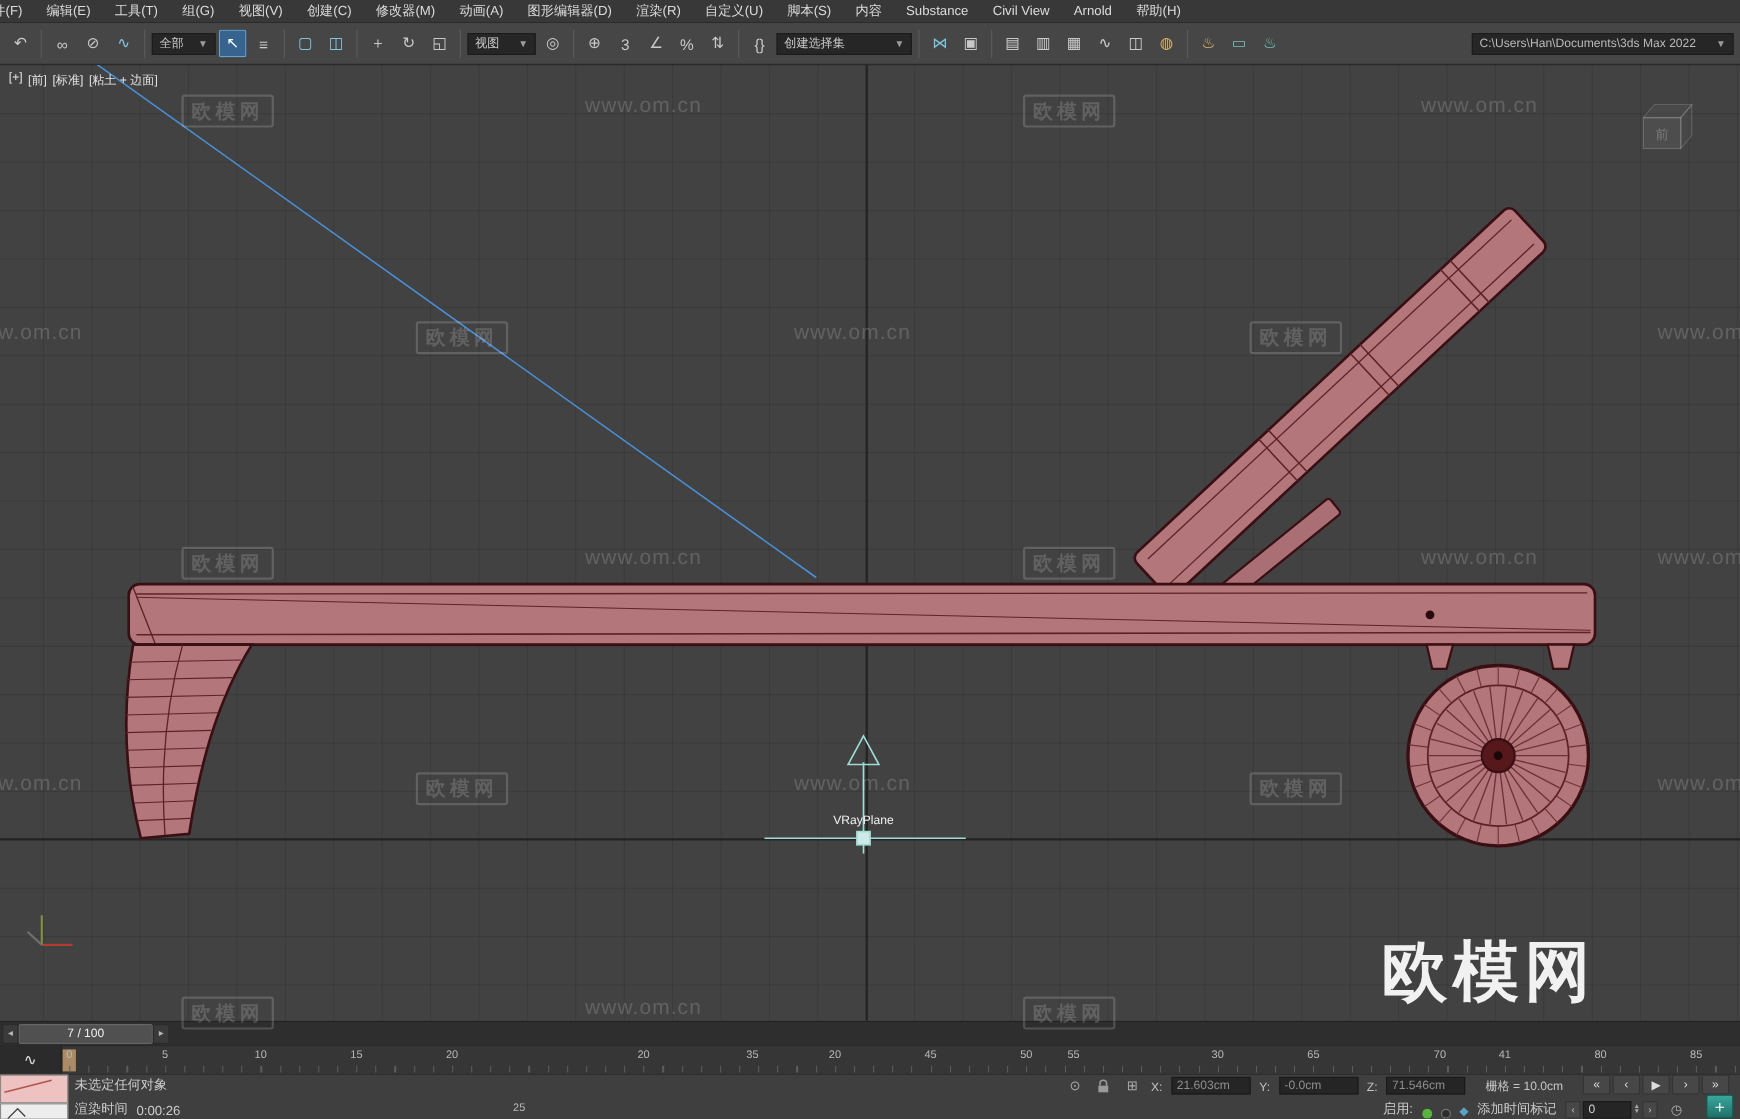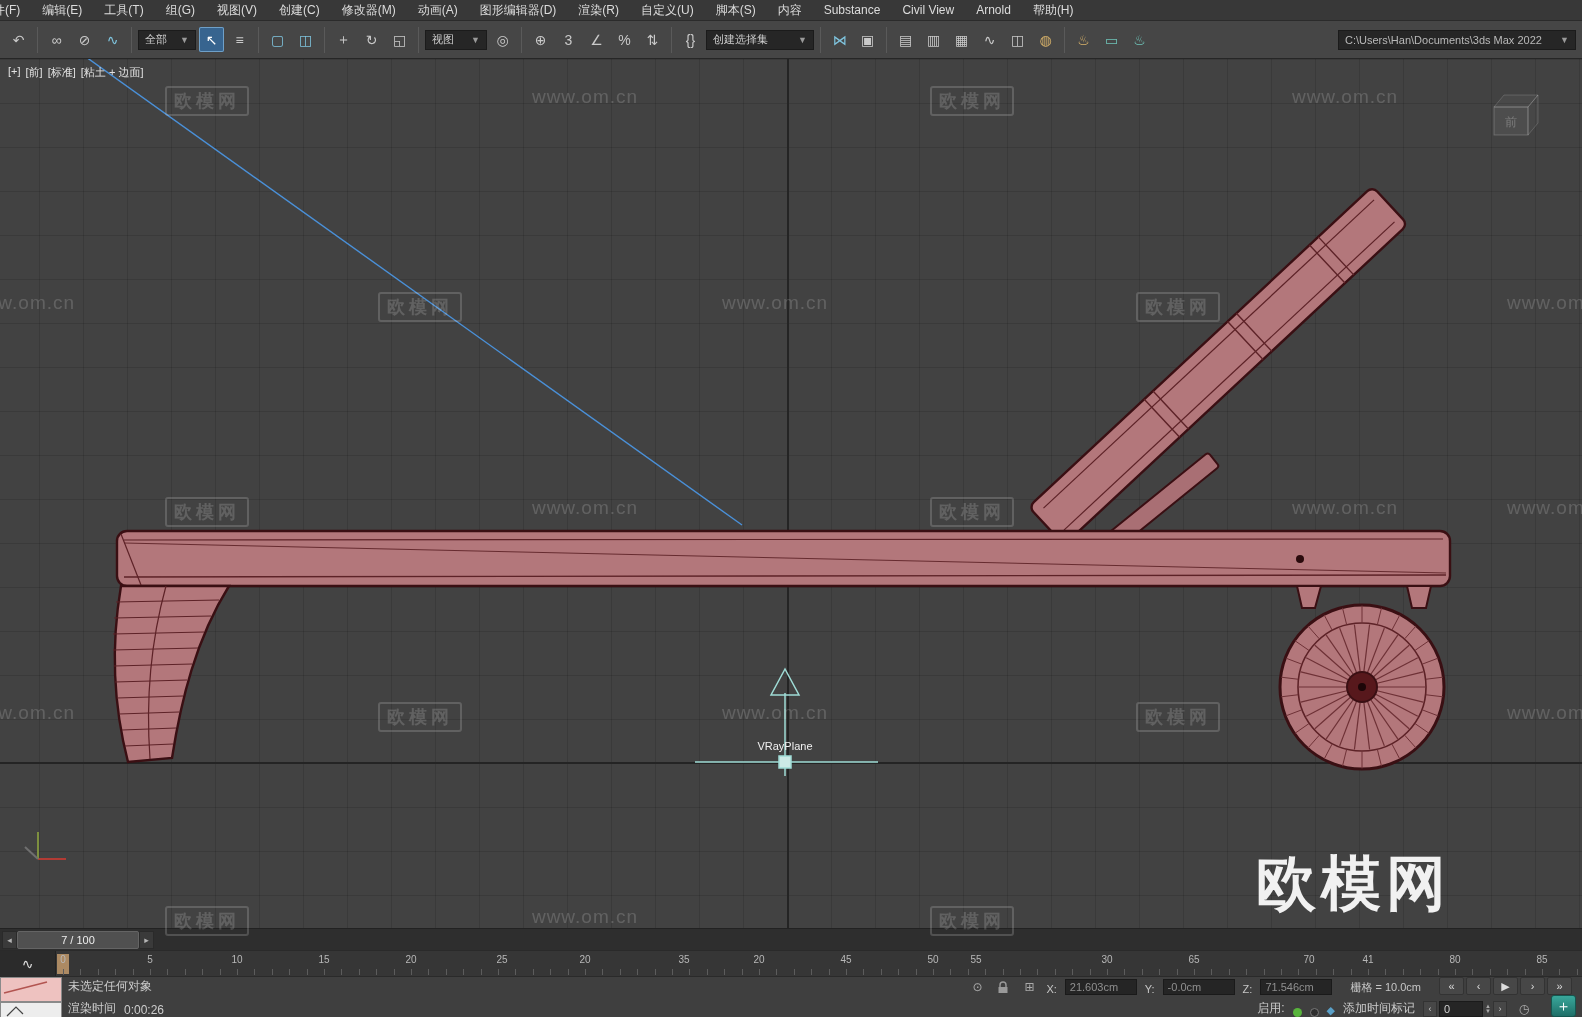--- a/index.html
+++ b/index.html
@@ -155,21 +155,21 @@
     </div>
     <div class="tb-icon">◎</div>
     <div class="tb-sep"></div>
     <div class="tb-icon">⊕</div>
     <div class="tb-icon">3</div>
     <div class="tb-icon">∠</div>
     <div class="tb-icon">%</div>
     <div class="tb-icon">⇅</div>
     <div class="tb-sep"></div>
     <div class="tb-icon">{}</div>
-    <div class="tb-select" style="width: 108px;">
+    <div class="tb-select" style="width: 123px;">
       <span style="flex: 1 1 0%;">创建选择集</span>
       <span class="caret">▼</span>
     </div>
     <div class="tb-sep"></div>
     <div class="tb-icon" style="color: rgb(127, 196, 222);">⋈</div>
     <div class="tb-icon">▣</div>
     <div class="tb-sep"></div>
     <div class="tb-icon">▤</div>
     <div class="tb-icon">▥</div>
     <div class="tb-icon">▦</div>
@@ -342,21 +342,21 @@
 <div class="trackbar">
   <div class="mini-curve-btn">∿</div>
   <div class="ruler" id="ruler">
     <div class="frame-marker"></div>
     <div class="tick-strip"></div>
   <span class="tick-label" style="left: 7px;">0</span>
       <span class="tick-label" style="left: 94px;">5</span>
       <span class="tick-label" style="left: 181px;">10</span>
       <span class="tick-label" style="left: 268px;">15</span>
       <span class="tick-label" style="left: 355px;">20</span>
-      <span class="tick-label" style="left: 446px;">25</span>
+      <span class="tick-label" style="left: 416px; margin-top: 48px;">25</span>
       <span class="tick-label" style="left: 529px;">20</span>
       <span class="tick-label" style="left: 616px; margin-left: 12px;">35</span>
       <span class="tick-label" style="left: 703px;">20</span>
       <span class="tick-label" style="left: 790px;">45</span>
       <span class="tick-label" style="left: 877px;">50</span>
       <span class="tick-label" style="left: 920px; text-align: right;">55</span>
       <span class="tick-label" style="left: 1051px;">30</span>
       <span class="tick-label" style="left: 1138px;">65</span>
       <span class="tick-label" style="left: 1253px;">70</span>
       <span class="tick-label" style="left: 1312px;">41</span>

